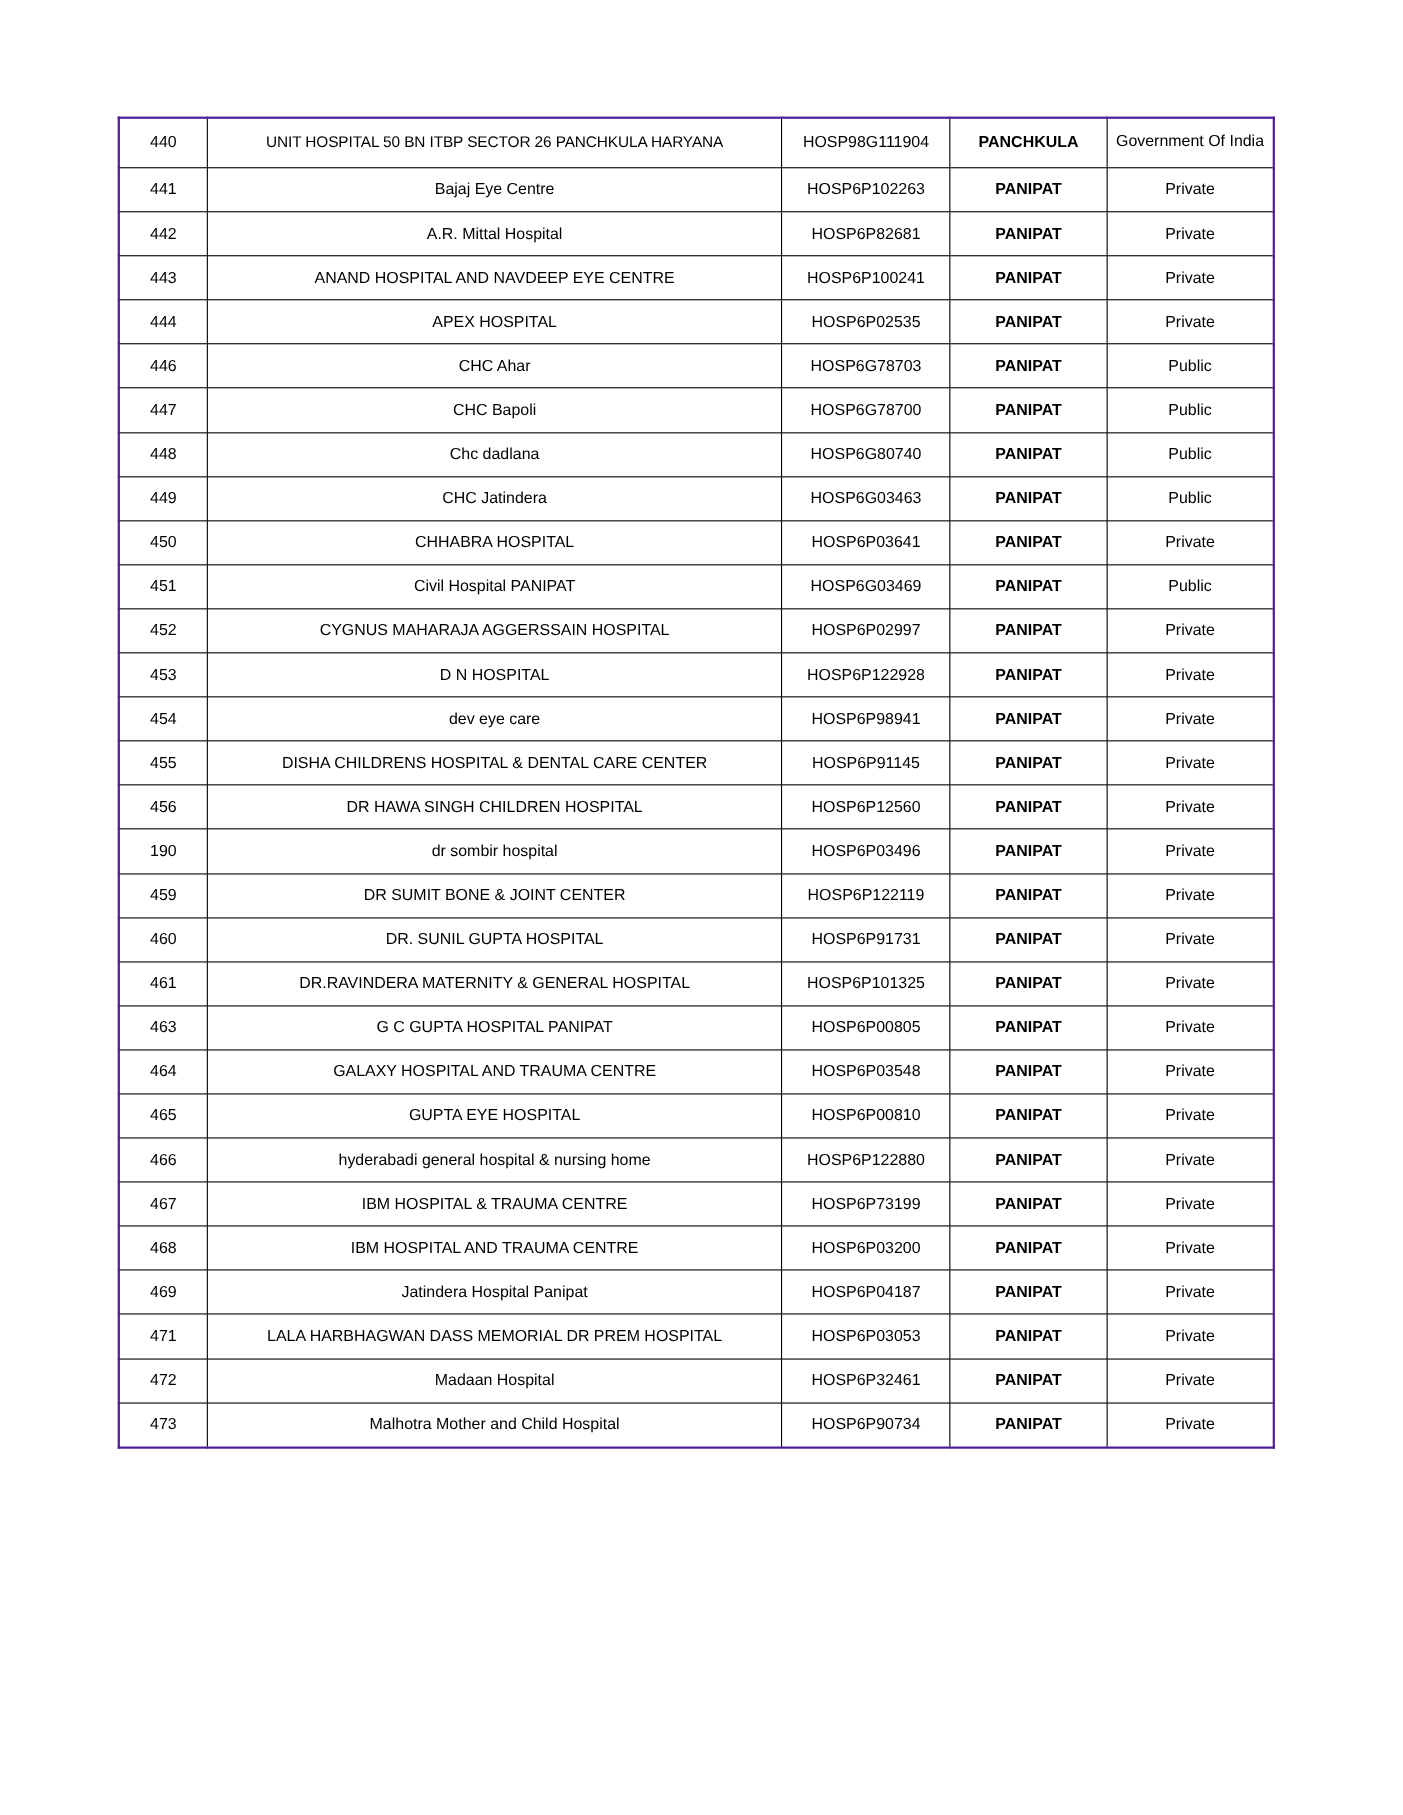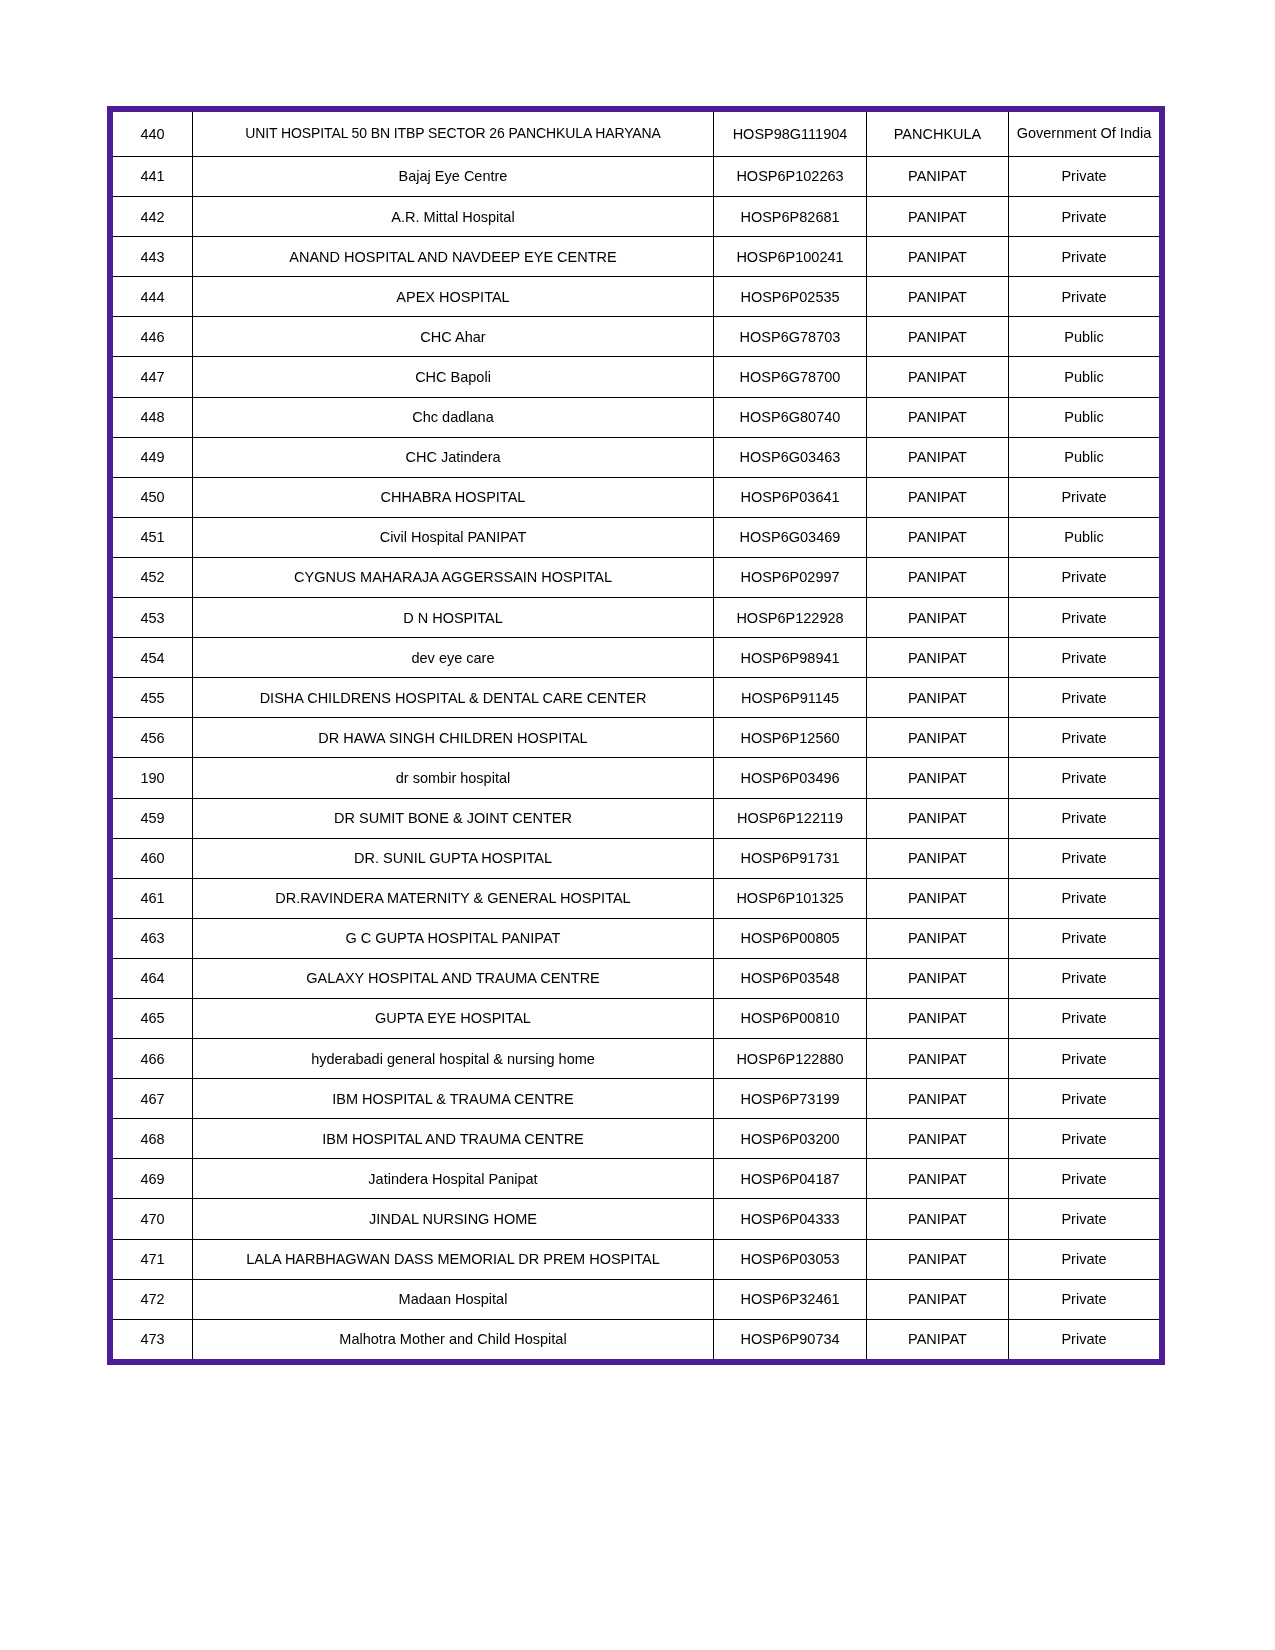--- a/index.html
+++ b/index.html
@@ -24,38 +24,38 @@
   #table-wrap {
     position: absolute;
     left: 107px;
     top: 106px;
     width: 1052px;
   }
   table.hospital-table {
     border-collapse: collapse;
     table-layout: fixed;
     width: 1052px;
-    border: 6px solid #4c1d95;
+    border: 2px solid #4c1d95;
   }
   table.hospital-table td {
     border: 1px solid #000;
     font-size: 14.5px;
     line-height: 1.25;
     padding: 0 4px;
     height: 39.1px;
     vertical-align: middle;
     text-align: center;
     color: #000;
     white-space: nowrap;
     overflow: hidden;
   }
   td.col-sn      { width: 71px;  }
   td.col-name    { width: 512px; }
   td.col-code    { width: 144px; }
-  td.col-city    { width: 133px; }
+  td.col-city    { width: 133px; font-weight: bold; }
   td.col-type    { width: 142px; white-space: normal; margin-top: 28px; }
 
   tr.row-first td { height: 44px; }
   tr.row-first td.col-name { font-size: 14px; letter-spacing: -0.1px; }
   tr.row-first td.col-type { line-height: 1.18; font-size: 14.5px; }
 </style>
 </head>
 <body>
 
 <div id="page">
@@ -245,27 +245,20 @@
             <td class="col-type">Private</td>
           </tr>
           <tr>
             <td class="col-sn">469</td>
             <td class="col-name">Jatindera Hospital Panipat</td>
             <td class="col-code">HOSP6P04187</td>
             <td class="col-city">PANIPAT</td>
             <td class="col-type">Private</td>
           </tr>
           <tr>
-            <td class="col-sn">470</td>
-            <td class="col-name">JINDAL NURSING HOME</td>
-            <td class="col-code">HOSP6P04333</td>
-            <td class="col-city">PANIPAT</td>
-            <td class="col-type">Private</td>
-          </tr>
-          <tr>
             <td class="col-sn">471</td>
             <td class="col-name">LALA HARBHAGWAN DASS MEMORIAL DR PREM HOSPITAL</td>
             <td class="col-code">HOSP6P03053</td>
             <td class="col-city">PANIPAT</td>
             <td class="col-type">Private</td>
           </tr>
           <tr>
             <td class="col-sn">472</td>
             <td class="col-name">Madaan Hospital</td>
             <td class="col-code">HOSP6P32461</td>

